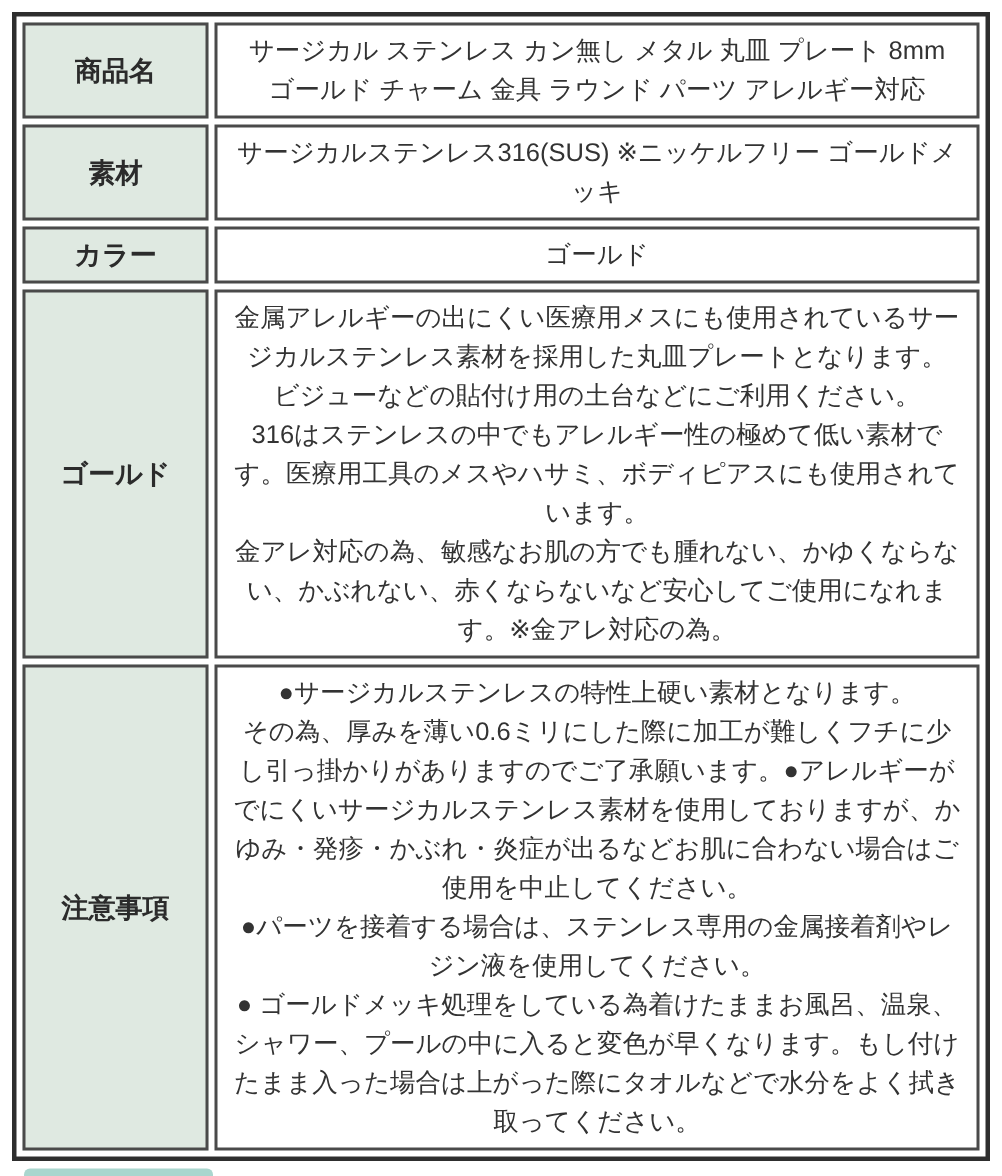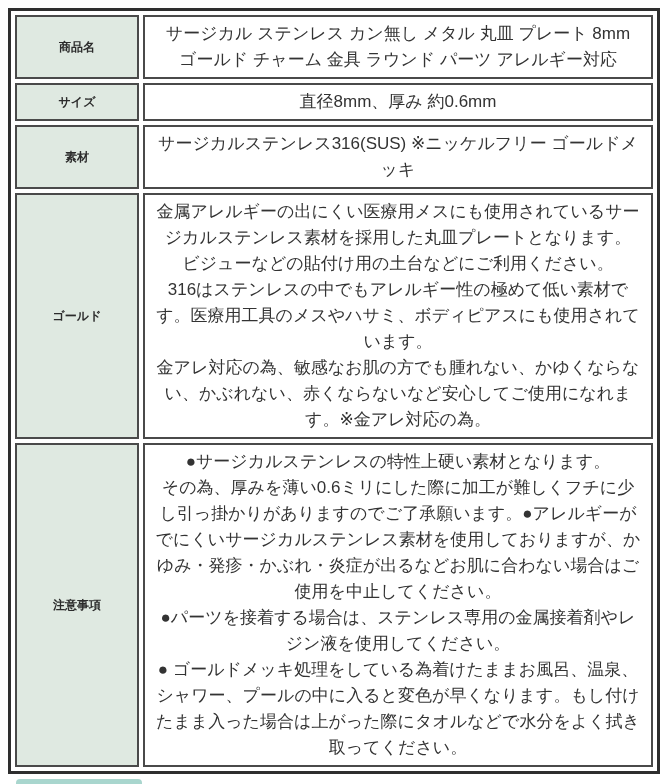--- a/index.html
+++ b/index.html
@@ -23,21 +23,21 @@
     border-collapse: separate;
     border-spacing: 4px;
     border: 3px solid #2e2e2e;
     background: #ffffff;
     table-layout: fixed;
   }
   .spec-table th {
     width: 116px;
     background: #dfe9e1;
     border: 2px solid #4a4a4a;
-    font-size: 12px;
+    font-size: 18px;
     font-weight: bold;
     color: #2b2b2b;
     text-align: center;
     vertical-align: middle;
     padding: 4px 2px;
   }
   .spec-table td {
     background: #ffffff;
     border: 2px solid #4a4a4a;
     font-size: 17px;
@@ -67,27 +67,27 @@
 </style>
 </head>
 <body>
 
 <table class="spec-table">
   <tbody>
     <tr class="row-name">
       <th>商品名</th>
       <td>サージカル ステンレス カン無し メタル 丸皿 プレート 8mm ゴールド チャーム 金具 ラウンド パーツ アレルギー対応</td>
     </tr>
-    <tr class="row-size">
-      <th>サイズ</th>
-      <td>直径8mm、厚み 約0.6mm</td>
-    </tr>
     <tr class="row-material">
       <th>素材</th>
       <td>サージカルステンレス316(SUS) ※ニッケルフリー ゴールドメッキ</td>
+    </tr>
+    <tr class="row-color">
+      <th>カラー</th>
+      <td>ゴールド</td>
     </tr>
     <tr class="row-desc">
       <th>ゴールド</th>
       <td>金属アレルギーの出にくい医療用メスにも使用されているサージカルステンレス素材を採用した丸皿プレートとなります。
 ビジューなどの貼付け用の土台などにご利用ください。
 316はステンレスの中でもアレルギー性の極めて低い素材です。医療用工具のメスやハサミ、ボディピアスにも使用されています。
 金アレ対応の為、敏感なお肌の方でも腫れない、かゆくならない、かぶれない、赤くならないなど安心してご使用になれます。※金アレ対応の為。</td>
     </tr>
     <tr class="row-caution">
       <th>注意事項</th>

